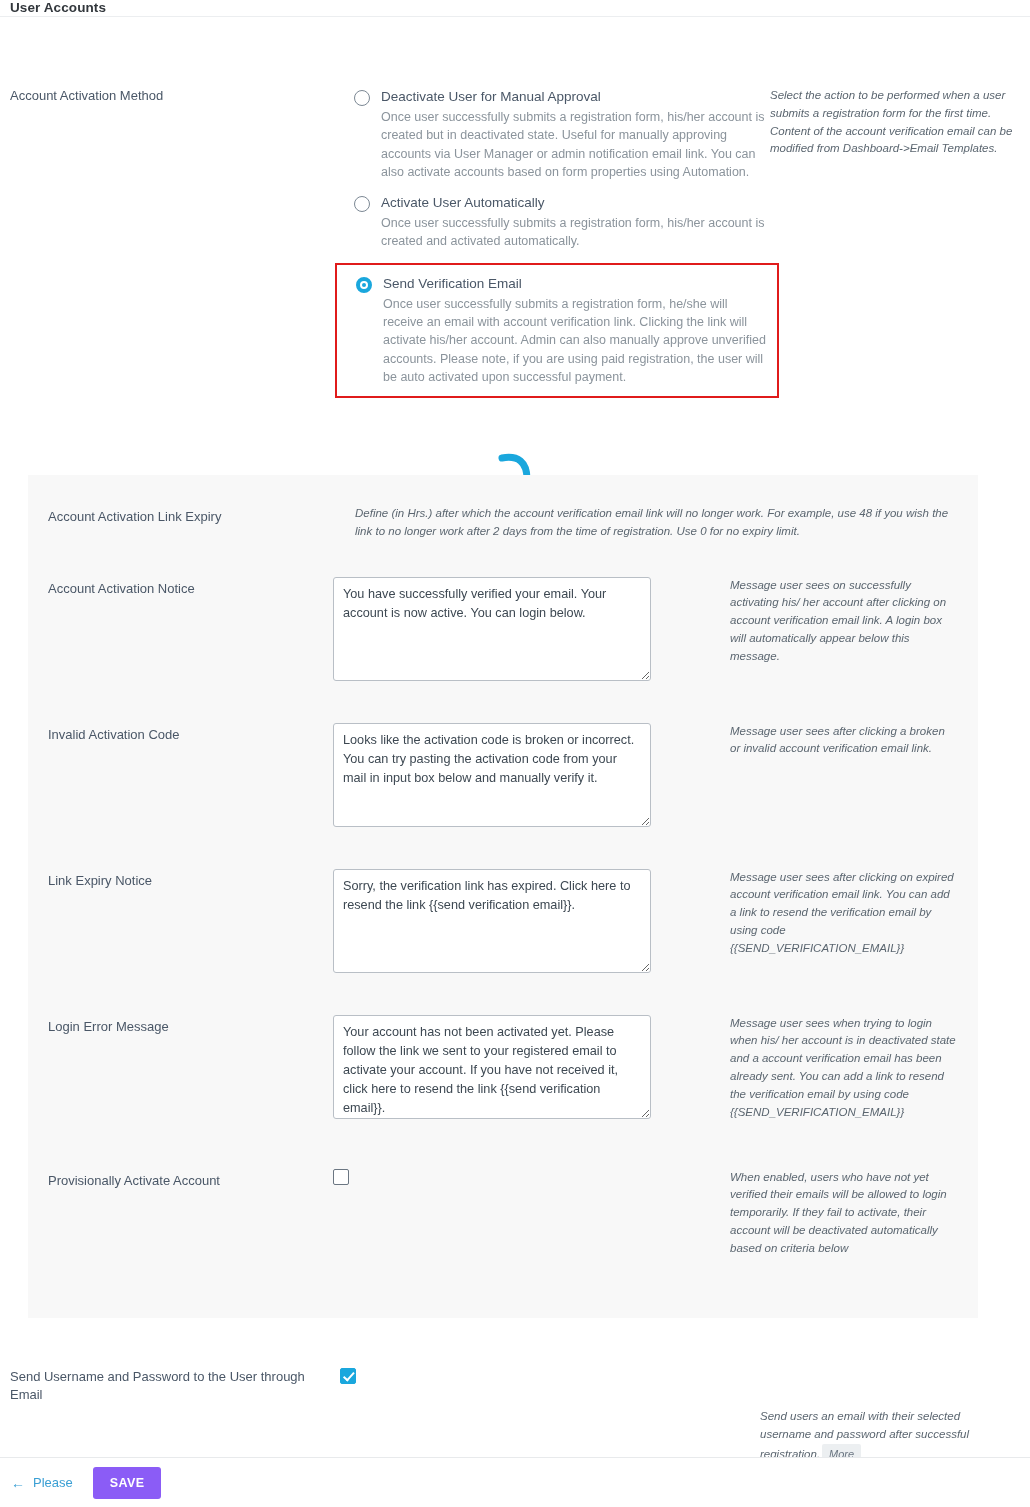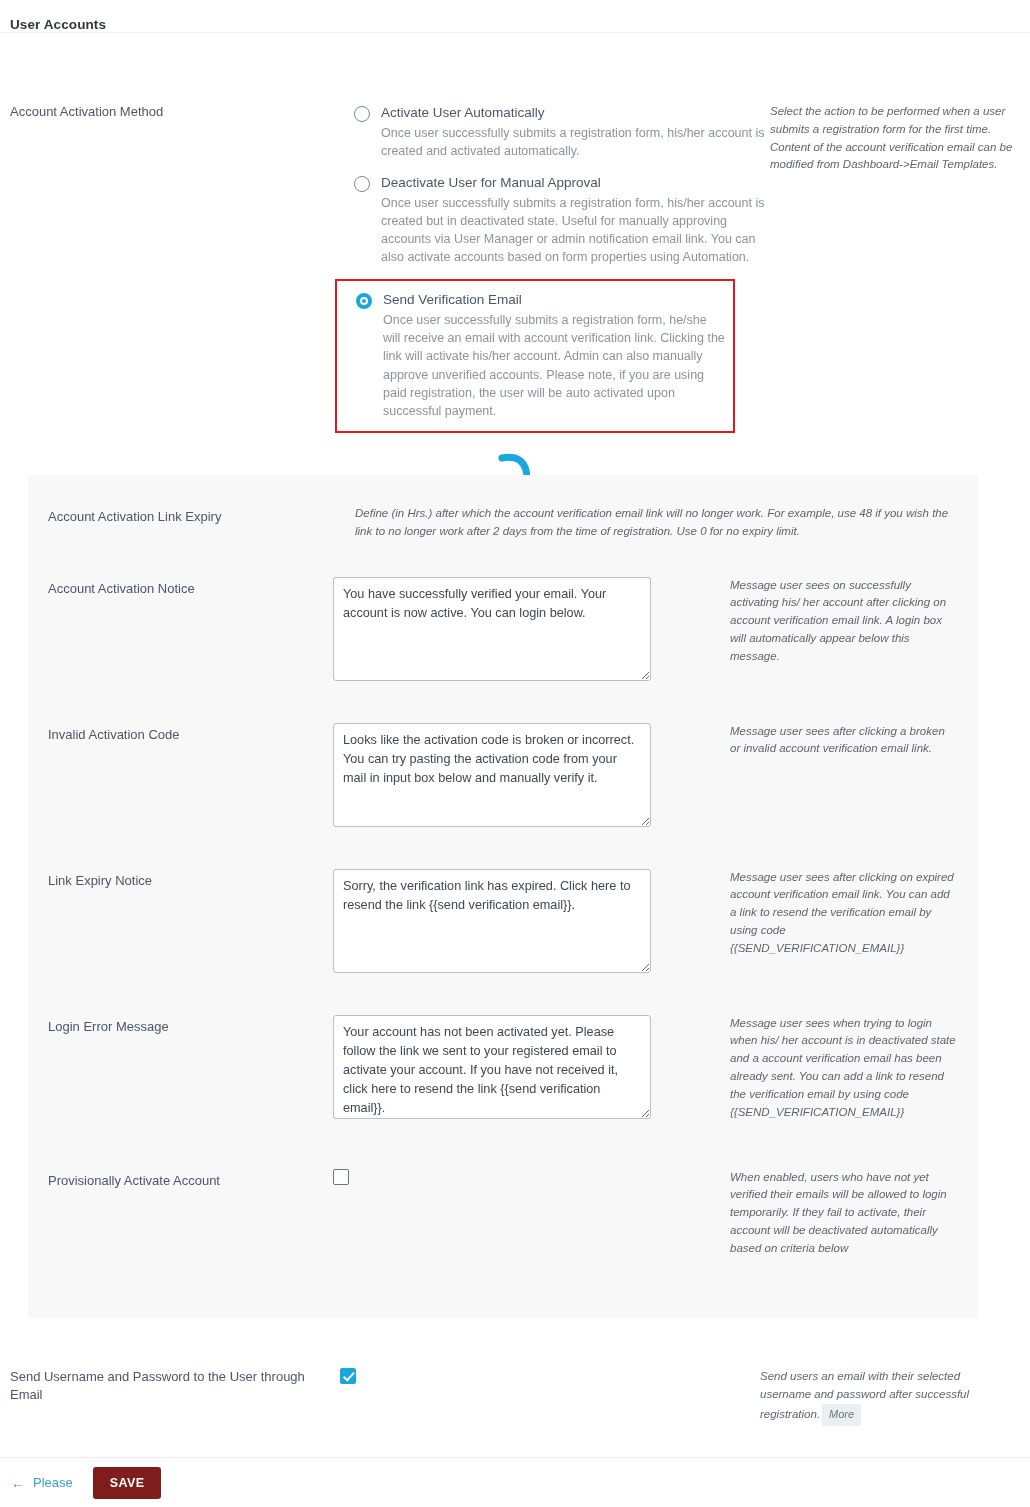--- a/index.html
+++ b/index.html
@@ -9,23 +9,23 @@
     height: 1507px;
     background: #ffffff;
     font-family: "Liberation Sans", sans-serif;
     color: #3d4852;
     position: relative;
     overflow: hidden;
   }
 
   
   .page-header {
-    height: 33px;
-    display: flex;
-    align-items: flex-end;
+    height: 17px;
+    display: flex;
+    align-items: flex-start;
     padding-left: 10px;
     border-bottom: 1px solid #eceef0;
   }
   .page-title {
     font-size: 13.5px;
     font-weight: bold;
     color: #32373c;
     letter-spacing: .1px;
   }
 
@@ -101,21 +101,21 @@
     color: #8b949c;
     line-height: 18.3px;
   }
 
   .highlight-box {
     border: 2px solid #e01b1b;
     padding: 9px 6px 10px 0;
     margin-left: -10px;
     padding-left: 10px;
     margin-top: 6px;
-    width: 400px;
+    width: 444px;
   }
   .highlight-box .radio-opt { margin-bottom: 0; }
   .highlight-box .radio-mark { top: 3px; }
 
   
   .arrow-wrap {
     position: absolute;
     left: 498px;
     top: 452px;
     width: 46px;
@@ -228,20 +228,21 @@
   }
   .bottom-row .col-field { flex: 0 0 430px; width: 430px; padding-left: 15px;}
   .bottom-row .col-help {
     flex: 1 1 auto;
     padding-right: 16px;
     padding-left: 5px;
     font-size: 11.5px;
     font-style: italic;
     color: #5b6670;
     line-height: 17.8px;
+    margin-top: 40px;
   }
   .more-badge {
     display: inline-block;
     background: #eceff1;
     color: #6b7682;
     font-size: 11px;
     font-style: italic;
     padding: 2px 7px 3px;
     border-radius: 2px;
     margin-left: 2px;
@@ -266,21 +267,21 @@
     font-size: 13px;
     color: #3a9fd4;
     display: flex;
     align-items: center;
     gap: 8px;
     text-decoration: none;
     cursor: pointer;
   }
   .cancel-arrow { font-size: 14px; color: #3a9fd4; }
   .save-button {
-    background: #7f1d1d;
+    background: #8b5cf6;
     color: #ffffff;
     border: none;
     border-radius: 3px;
     font-size: 12.5px;
     font-weight: bold;
     letter-spacing: .4px;
     padding: 9px 17px;
     cursor: pointer;
     font-family: "Liberation Sans", sans-serif;
   }
@@ -293,28 +294,28 @@
 </div>
 
 <div class="row method-block">
 
   <div class="col-label">Account Activation Method</div>
 
   <div class="col-field">
 
     <div class="radio-opt">
       <span class="radio-mark"></span>
+      <div class="radio-title">Deactivate User for Manual Approval</div>
+      <div class="radio-desc">Once user successfully submits a registration form, his/her account is created but in deactivated state. Useful for manually approving accounts via User Manager or admin notification email link. You can also activate accounts based on form properties using Automation.</div>
+    </div>
+
+    <div class="radio-opt">
+      <span class="radio-mark"></span>
       <div class="radio-title">Activate User Automatically</div>
       <div class="radio-desc">Once user successfully submits a registration form, his/her account is created and activated automatically.</div>
-    </div>
-
-    <div class="radio-opt">
-      <span class="radio-mark"></span>
-      <div class="radio-title">Deactivate User for Manual Approval</div>
-      <div class="radio-desc">Once user successfully submits a registration form, his/her account is created but in deactivated state. Useful for manually approving accounts via User Manager or admin notification email link. You can also activate accounts based on form properties using Automation.</div>
     </div>
 
     <div class="highlight-box">
       <div class="radio-opt">
         <span class="radio-mark selected"></span>
         <div class="radio-title">Send Verification Email</div>
         <div class="radio-desc">Once user successfully submits a registration form, he/she will receive an email with account verification link. Clicking the link will activate his/her account. Admin can also manually approve unverified accounts. Please note, if you are using paid registration, the user will be auto activated upon successful payment.</div>
       </div>
     </div>
 

